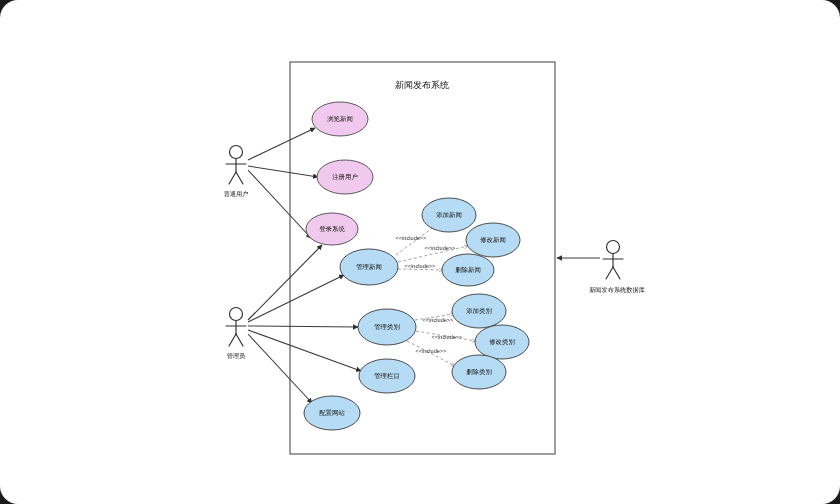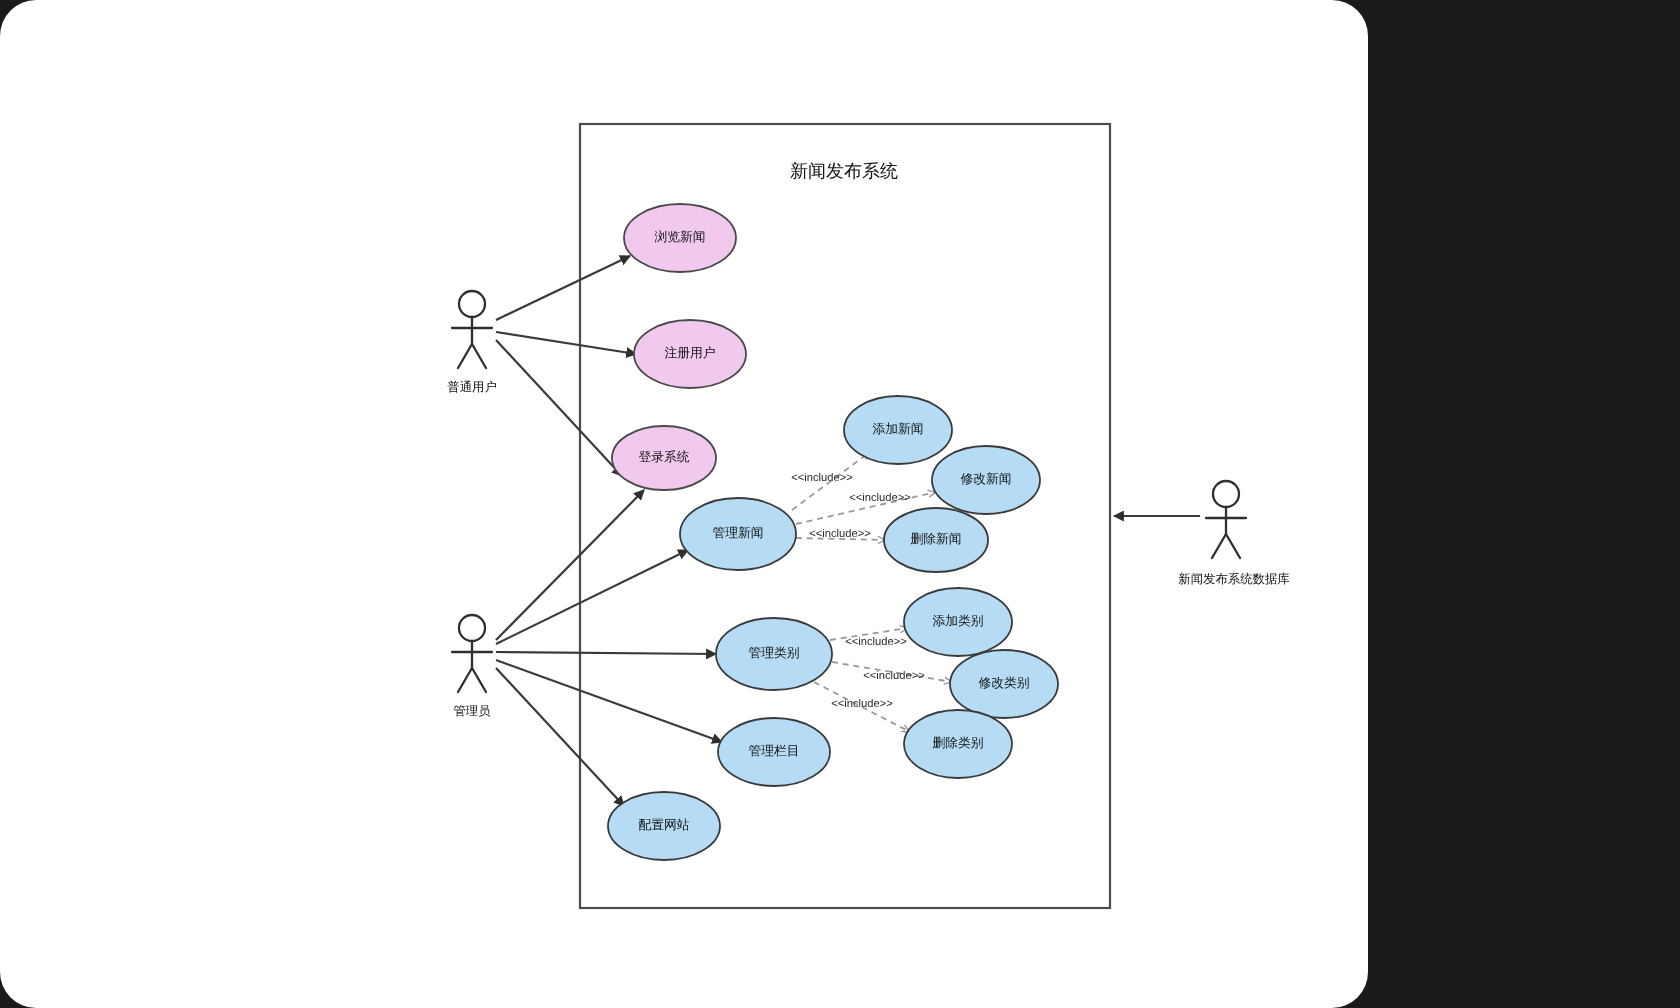--- a/index.html
+++ b/index.html
@@ -8,21 +8,21 @@
     background: #1b1b1b;
   }
   body {
     width: 840px;
     height: 504px;
     overflow: hidden;
     font-family: "Liberation Sans", "DejaVu Sans", sans-serif;
   }
   #page {
     position: relative;
-    width: 684px;
+    width: 840px;
     height: 504px;
     background: #ffffff;
     border-radius: 18px;
     overflow: hidden;
   }
   #canvas {
     position: absolute;
     left: 0;
     top: 0;
     width: 840px;

